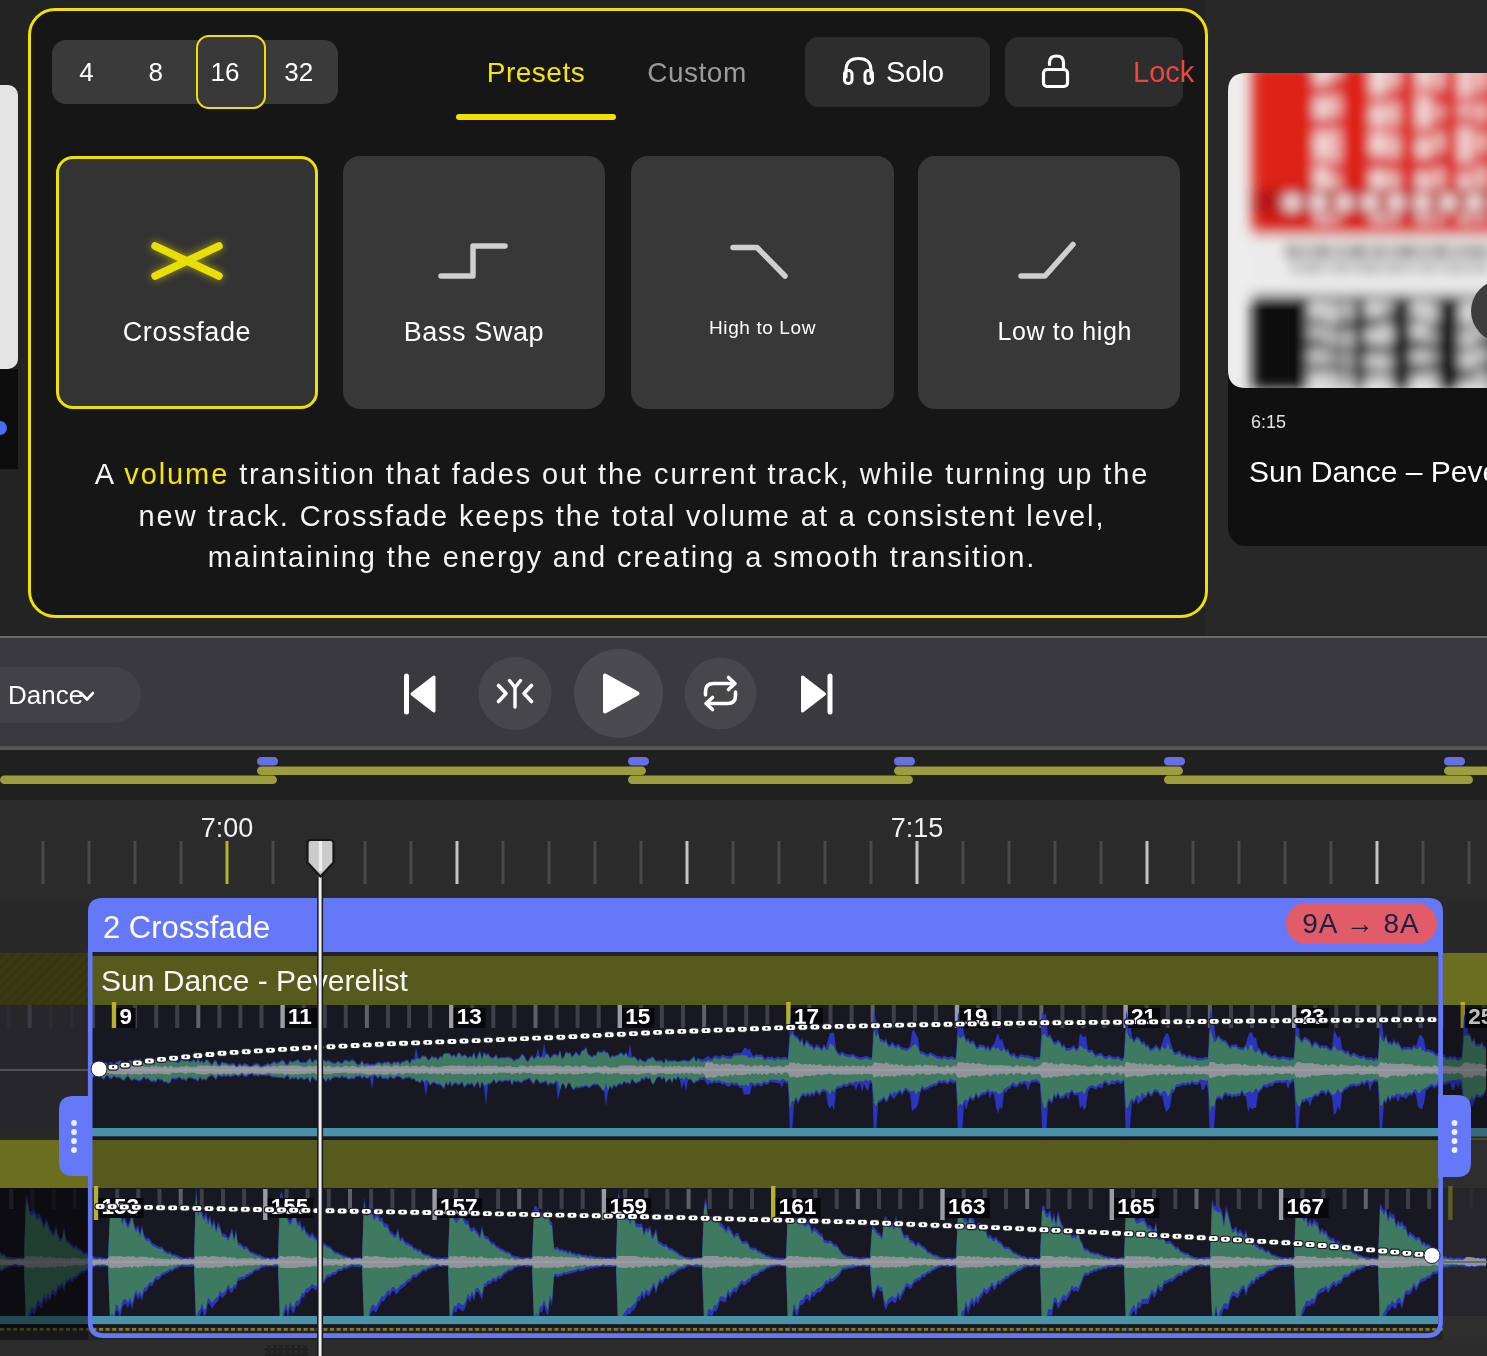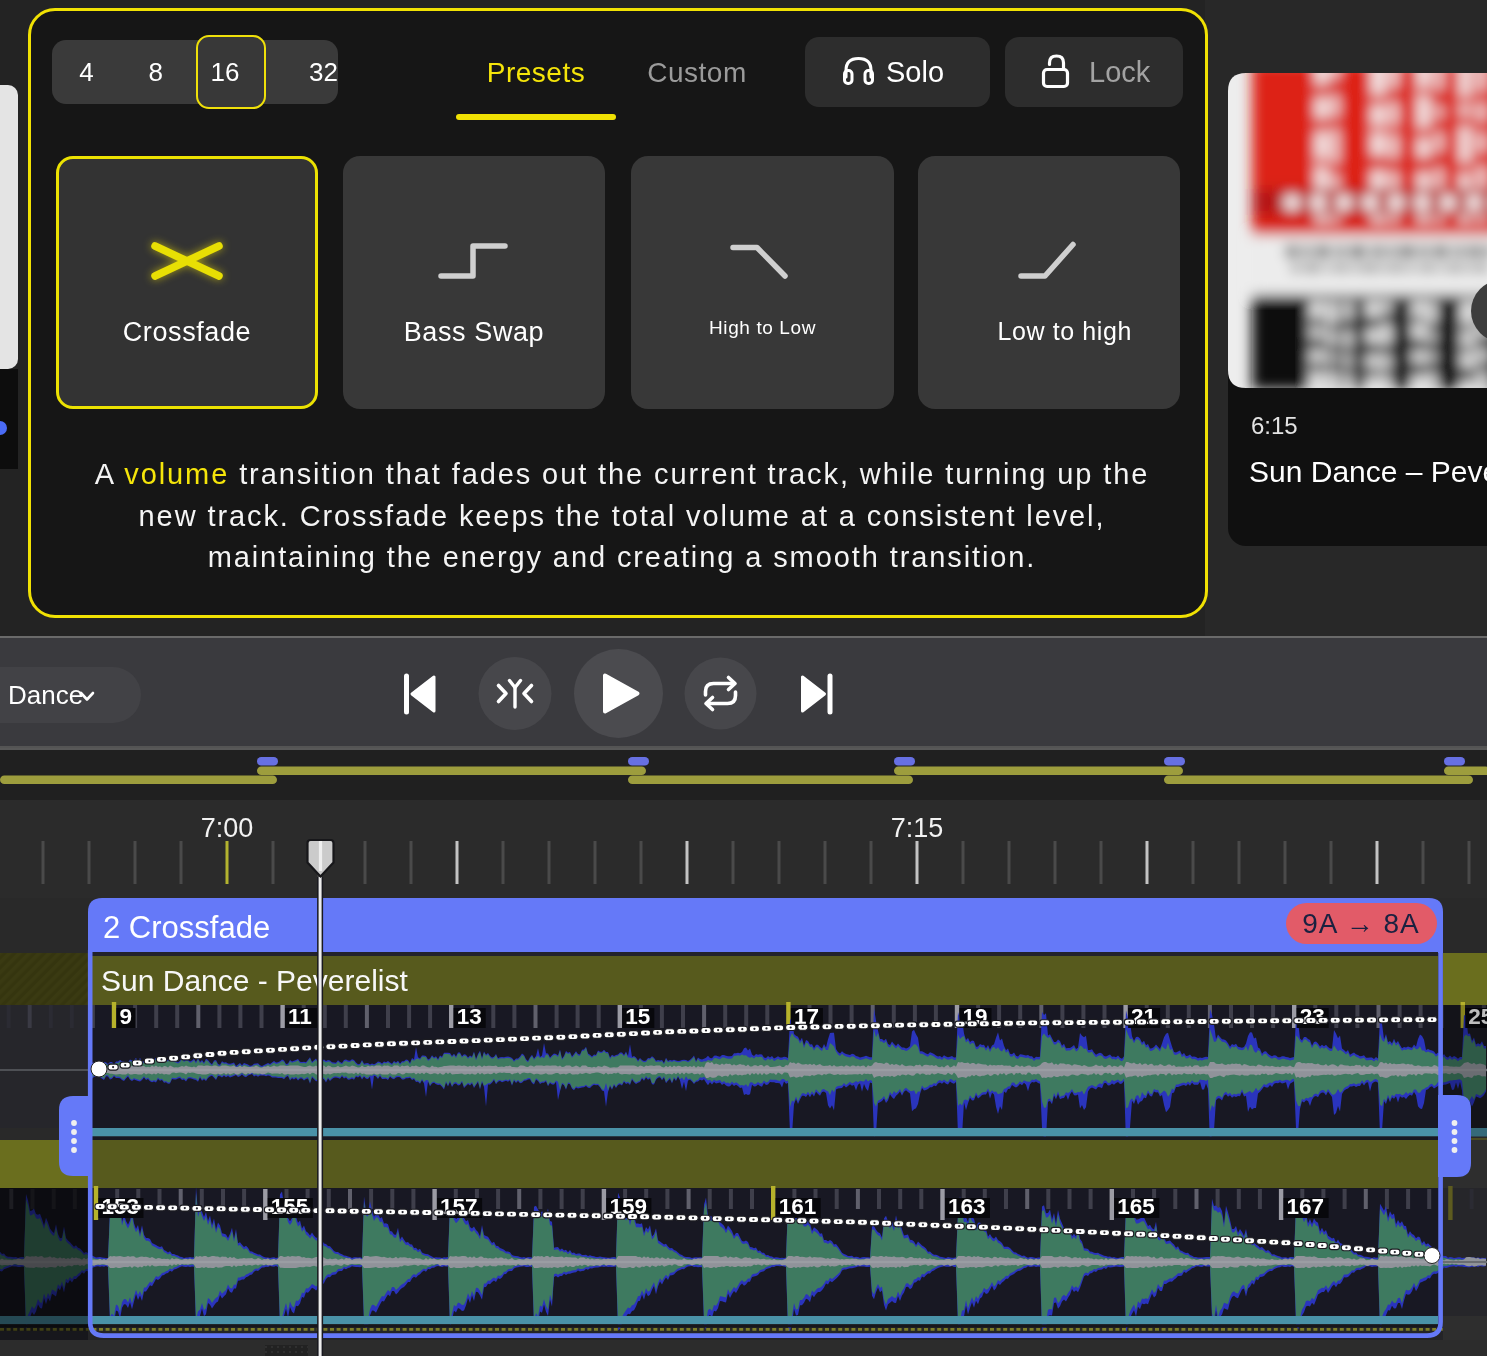--- a/index.html
+++ b/index.html
@@ -133,51 +133,51 @@
           <circle cx="239" cy="255" r="5" fill="#0c0c0c"></circle>
           <circle cx="239" cy="276" r="5" fill="#0c0c0c"></circle>
           <circle cx="239" cy="301" r="7" fill="#0c0c0c"></circle>
           <circle cx="255" cy="246" r="5" fill="#0c0c0c"></circle>
           <circle cx="255" cy="270" r="6" fill="#0c0c0c"></circle>
           <circle cx="255" cy="294" r="5" fill="#0c0c0c"></circle>
         </g>
         <circle cx="274" cy="238" r="31" fill="#3d3d3d"></circle>
       </g>
     </svg></div>
-<div class="abs" style="left:1251px;top:412px;font-size:24px;color:#e3e3e3">6:15</div>
+<div class="abs" style="left:1251px;top:412px;font-size:18px;color:#e3e3e3">6:15</div>
 <div class="abs" style="left:1249px;top:455px;font-size:30px;color:#fff;white-space:nowrap">Sun Dance – Peverelist</div>
 
 <div class="abs" style="left:28px;top:8px;width:1180px;height:610px;background:#161616;border:3.2px solid #f0e103;border-radius:27px"></div>
 
 <div class="abs" style="left:52px;top:40px;width:286px;height:64px;background:#3a3a3a;border-radius:14px"></div>
 <div class="abs" style="left:196px;top:35px;width:70px;height:74px;background:#383838;border:2.6px solid #efe00a;border-radius:13px"></div>
 <div class="abs" style="left:52px;top:40px;width:286px;height:64px;display:flex;align-items:center;color:#fff;font-size:26px">
 <span style="width:71.5px;text-align:center">4</span>
     <span style="width:71.5px;text-align:center">8</span>
     <span style="width:71.5px;text-align:center">16</span>
-    <span style="width:81px;text-align:right">32</span>
+    <span style="width:81px;text-align:center">32</span>
   </div>
 
 <div class="abs" style="left:456px;top:57px;width:160px;text-align:center;font-size:28px;font-weight:400;letter-spacing:0.5px;color:#f5e50a">Presets</div>
 <div class="abs" style="left:617px;top:57px;width:160px;text-align:center;font-size:28px;letter-spacing:0.5px;color:#9b9b9b">Custom</div>
 <div class="abs" style="left:456px;top:114px;width:160px;height:5.5px;background:#f0e103;border-radius:3px"></div>
 
 <div class="abs" style="left:805px;top:37px;width:185px;height:70px;background:#2d2d2d;border-radius:14px"></div>
 <div class="abs" style="left:839px;top:51px;width:40px;height:40px"><svg width="40" height="40" viewBox="0 0 40 40">
       <path d="M7 26 V19.5 Q7 7.5 19.5 7.5 Q32 7.5 32 19.5 V26" fill="none" stroke="#fff" stroke-width="3.1" stroke-linecap="round"></path>
       <rect x="5.5" y="19.5" width="7.5" height="13" rx="3.4" fill="none" stroke="#fff" stroke-width="3"></rect>
       <rect x="26" y="19.5" width="7.5" height="13" rx="3.4" fill="none" stroke="#fff" stroke-width="3"></rect>
     </svg></div>
 <div class="abs" style="left:886px;top:56px;font-size:29px;color:#fff">Solo</div>
 <div class="abs" style="left:1005px;top:37px;width:178px;height:70px;background:#2d2d2d;border-radius:14px"></div>
 <div class="abs" style="left:1036px;top:52px;width:40px;height:40px"><svg width="40" height="40" viewBox="0 0 40 40">
       <rect x="7.5" y="17.5" width="24" height="17" rx="3.5" fill="none" stroke="#fff" stroke-width="3.2"></rect>
       <path d="M27.5 17.5 V10.8 Q27.5 4 20.5 4 Q13.5 4 13.5 10.8 V12.4" fill="none" stroke="#fff" stroke-width="3.2" stroke-linecap="round"></path>
     </svg></div>
-<div class="abs" style="left:1089px;top:56px;font-size:29px;color:#a3a3a3">Lock</div>
+<div class="abs" style="left:1133px;top:56px;font-size:29px;color:#ef4444">Lock</div>
 
 <div class="abs" style="left:56px;top:156px;width:262px;height:253px;background:#333;border:3px solid #ece202;border-radius:17px"></div>
 <div class="abs" style="left:343px;top:156px;width:262px;height:253px;background:#383838;border-radius:17px"></div>
 <div class="abs" style="left:631px;top:156px;width:263px;height:253px;background:#383838;border-radius:17px"></div>
 <div class="abs" style="left:918px;top:156px;width:262px;height:253px;background:#383838;border-radius:17px"></div>
 <div class="abs" style="left:142px;top:231px"><svg width="90" height="60" viewBox="0 0 90 60">
       <g stroke="#e8df04" stroke-width="7.5" stroke-linecap="round" filter="drop-shadow(0 0 4px rgba(245,229,4,0.6))">
         <path d="M13 15 L77 45"></path>
         <path d="M13 45 L77 15"></path>
       </g>

